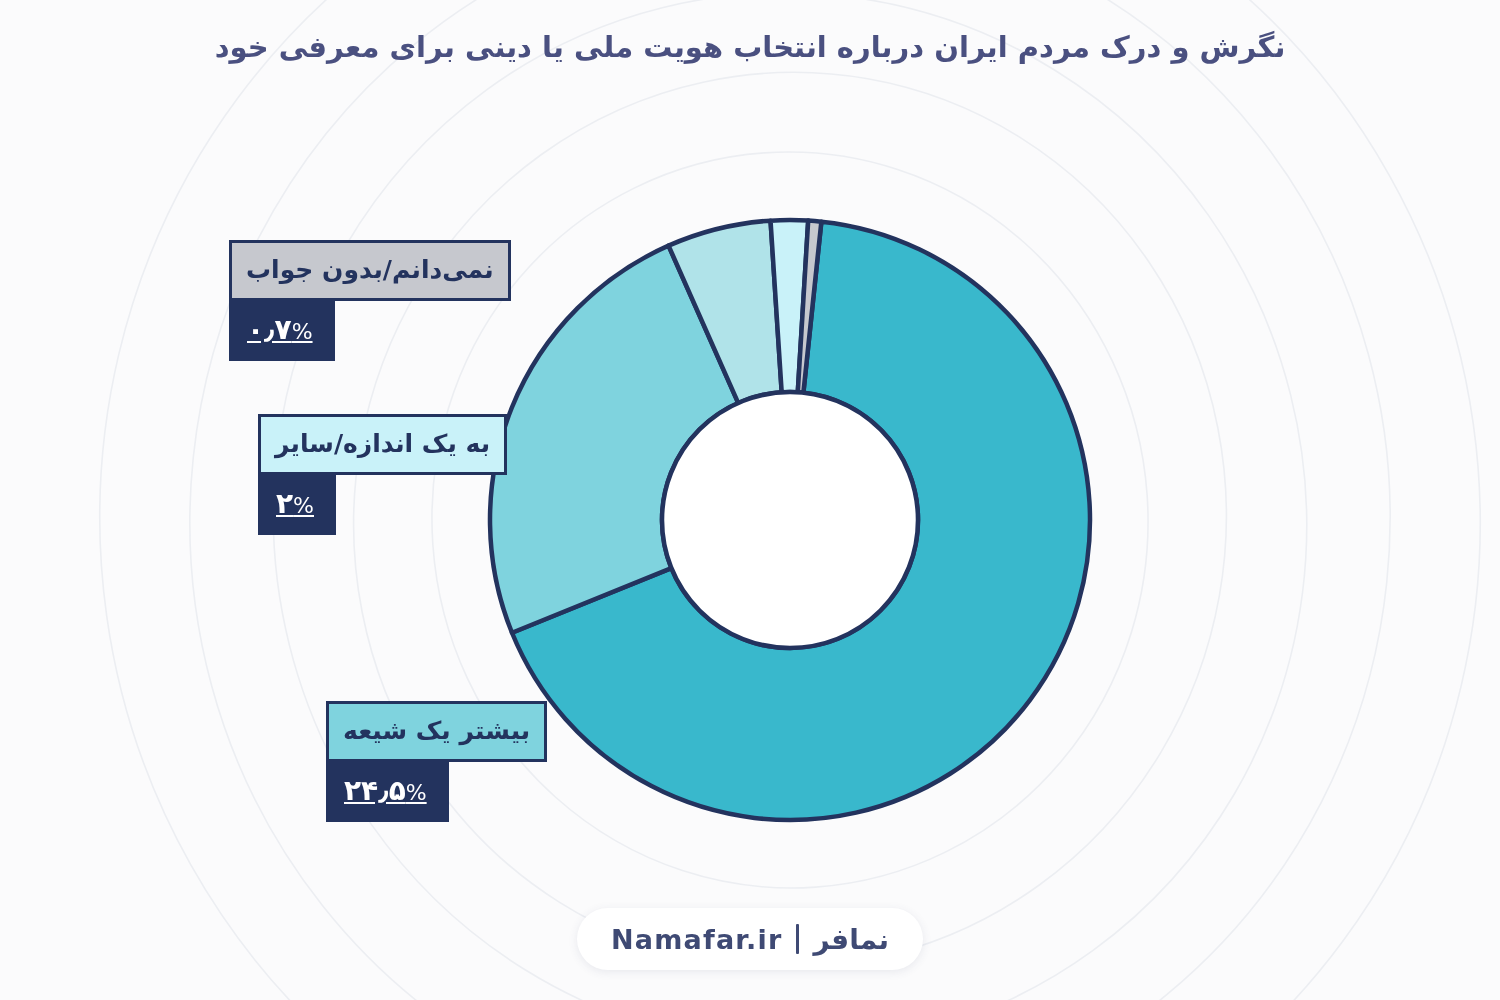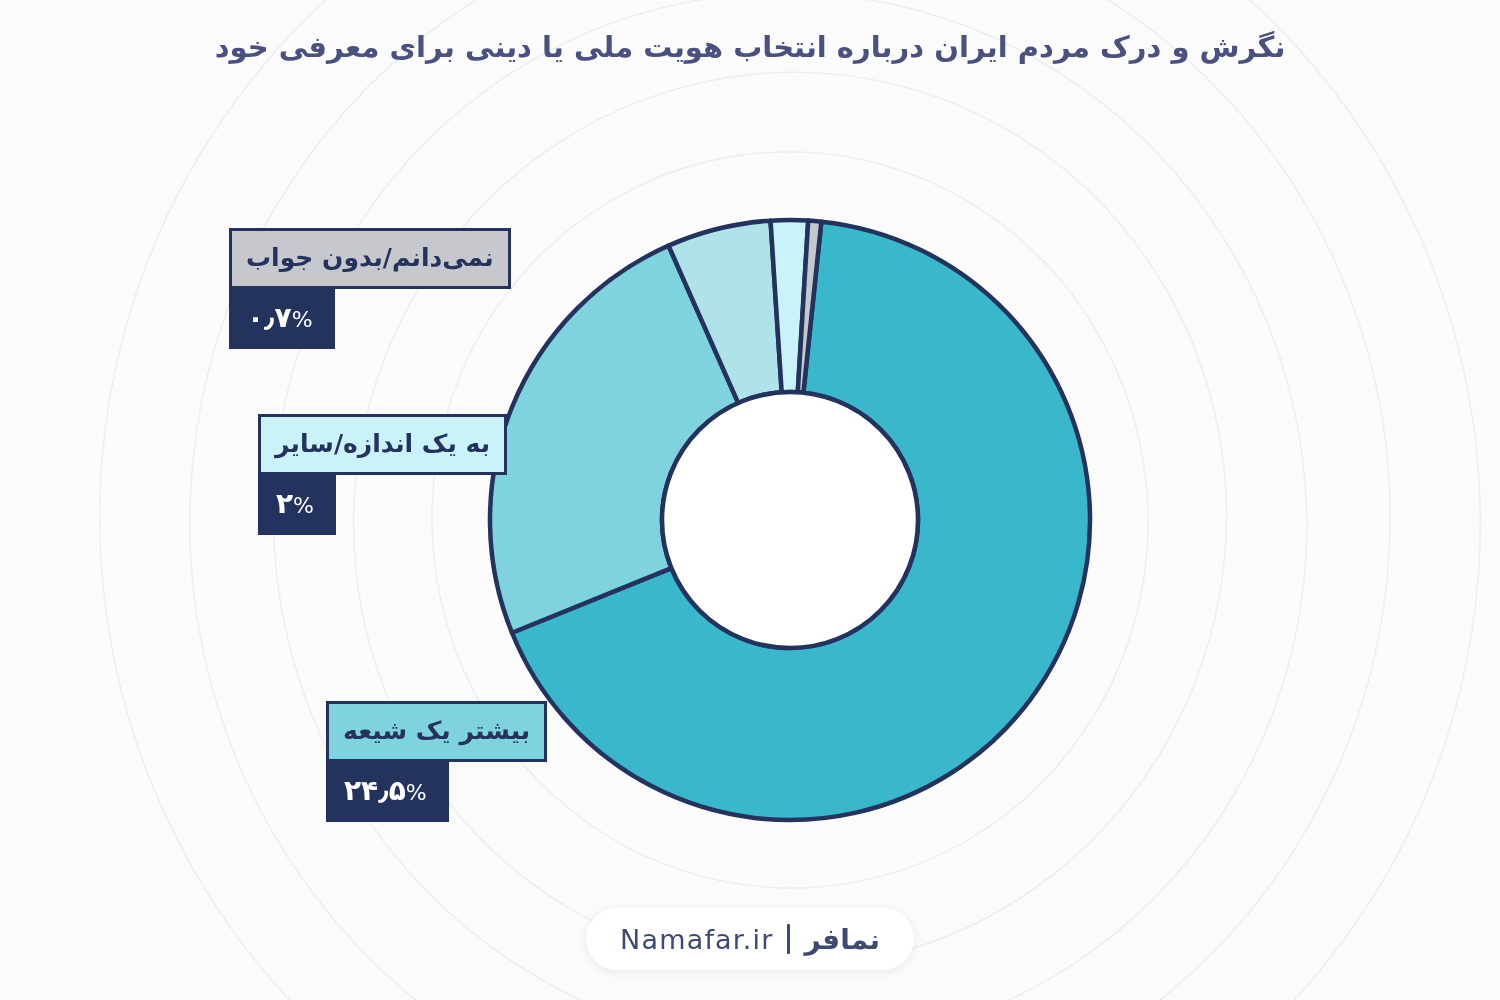--- a/index.html
+++ b/index.html
@@ -79,29 +79,30 @@
     background: #23335e;
     color: #ffffff;
     font-size: 28px;
     font-weight: bold;
     line-height: 1;
     padding: 15px 18px 17px;
     box-sizing: border-box;
     white-space: nowrap;
     direction: rtl;
     text-align: center;
+    text-decoration: underline;
   }
   .callout-value .pct {
     font-size: 22px;
     font-weight: normal;
     margin-right: 4px;
   }
 
   
-  #callout-dontknow  { left: 229px; top: 228px; }
+  #callout-dontknow  { left: 229px; top: 240px; }
   #callout-equal     { left: 258px; top: 414px; }
   #callout-ethnicity { left: 230px; top: 541px; }
   #callout-shia      { left: 279px; top: 701px; padding-left: 47px; }
   #callout-iranian   { left: 1108px; top: 462px; }
 
   
   #footer-logo {
     position: absolute;
     left: 50%;
     transform: translateX(-50%);
@@ -122,21 +123,21 @@
     direction: rtl;
   }
   #footer-logo .logo-divider {
     width: 3px;
     height: 30px;
     background: #3f4a74;
     border-radius: 1px;
   }
   #footer-logo .logo-en {
     font-size: 27px;
-    font-weight: normal;
+    font-weight: bold;
     color: #3f4a74;
     letter-spacing: 1.2px;
     direction: ltr;
   }
 </style>
 </head>
 <body>
 
 <div id="stage">
 

